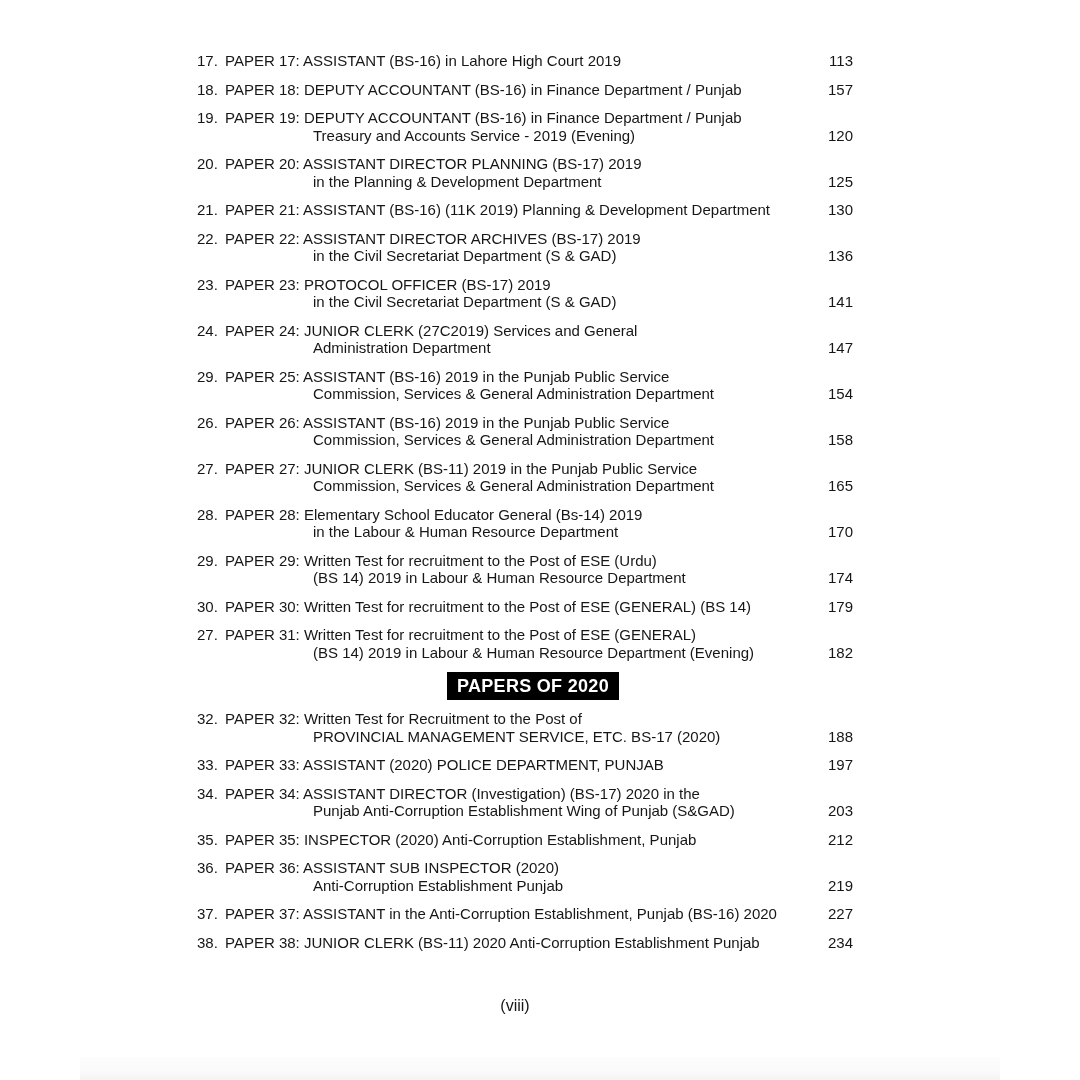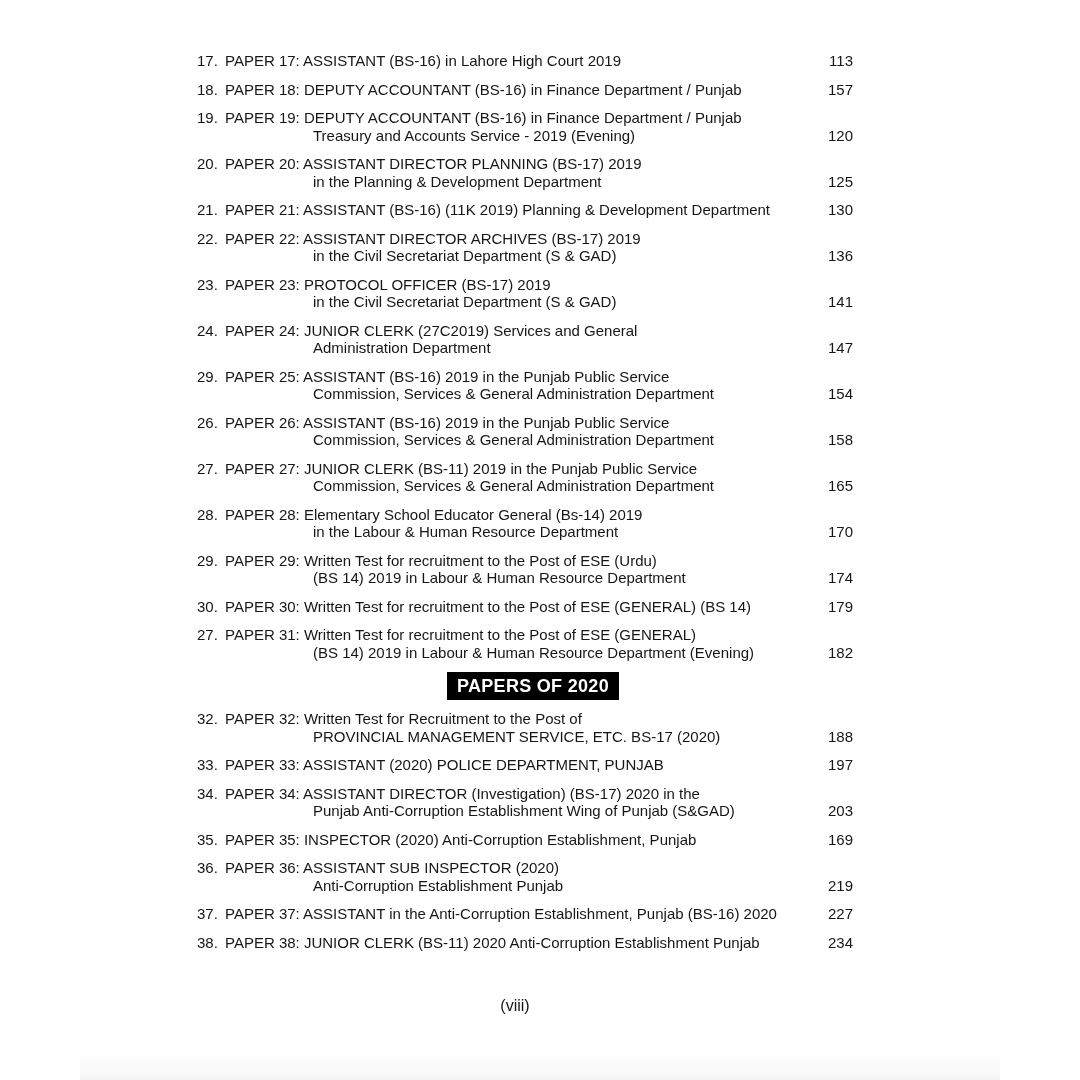--- a/index.html
+++ b/index.html
@@ -247,21 +247,21 @@
             <span class="line cont">Punjab Anti-Corruption Establishment Wing of Punjab (S&amp;GAD)</span>
           </span>
     <span class="pg">203</span>
   </div>
 
   <div class="entry">
     <span class="num">35.</span>
     <span class="title">
             <span class="line">PAPER 35: INSPECTOR (2020) Anti-Corruption Establishment, Punjab</span>
           </span>
-    <span class="pg">169</span>
+    <span class="pg">212</span>
   </div>
 
   <div class="entry">
     <span class="num">36.</span>
     <span class="title">
             <span class="line">PAPER 36: ASSISTANT SUB INSPECTOR (2020)</span>
             <span class="line cont">Anti-Corruption Establishment Punjab</span>
           </span>
     <span class="pg">219</span>
   </div>

